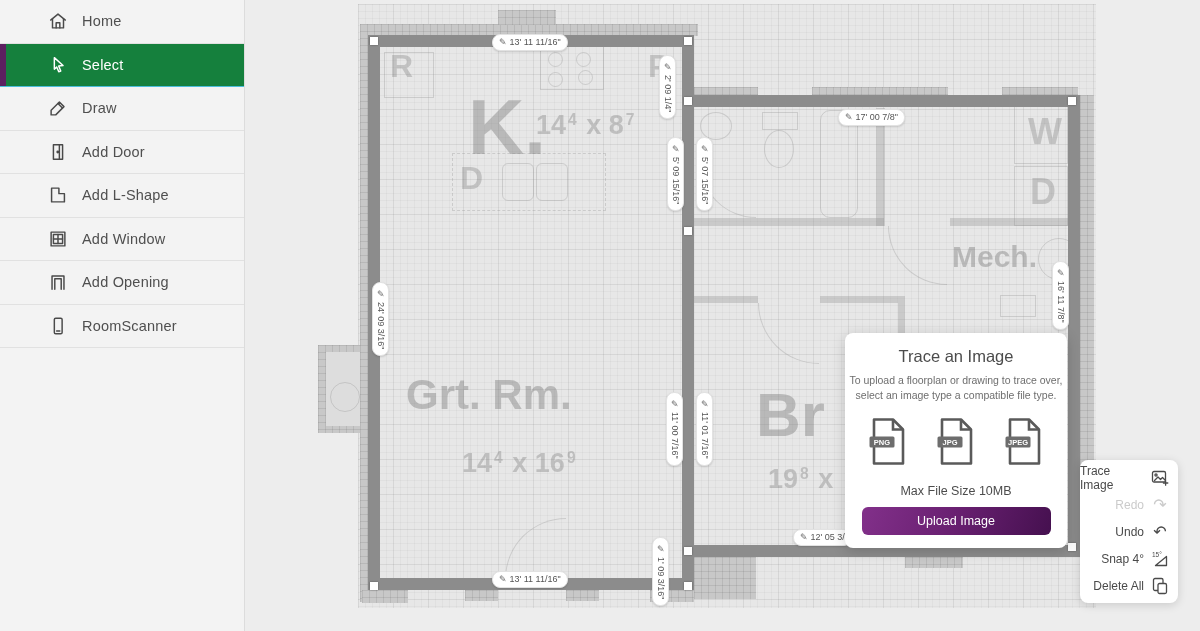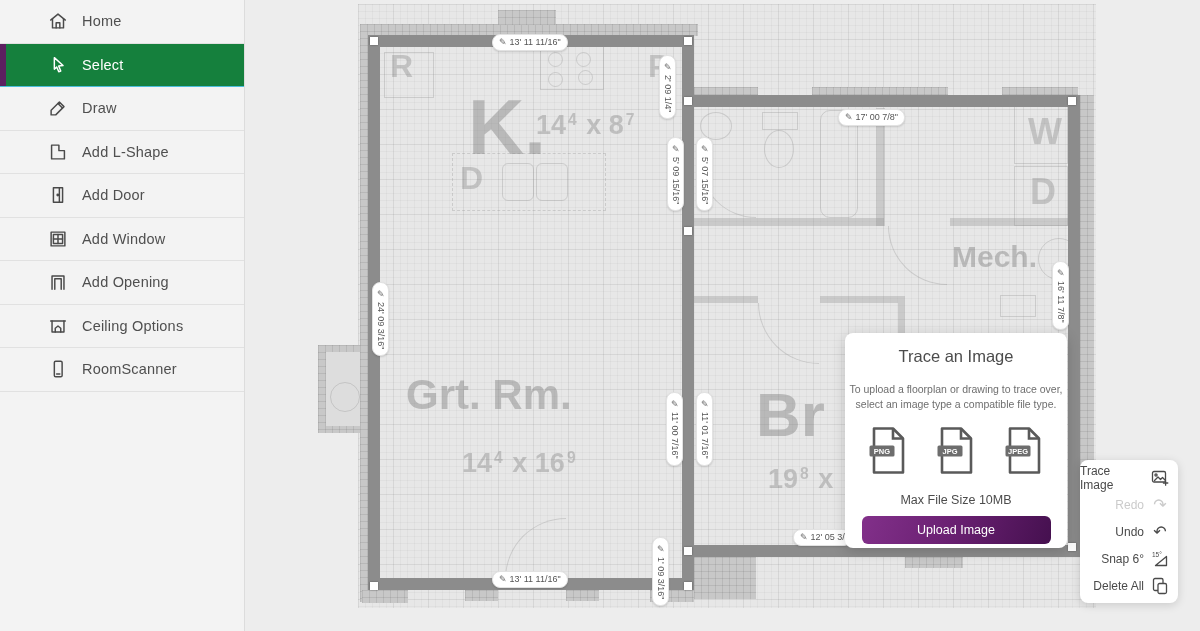--- a/index.html
+++ b/index.html
@@ -62,21 +62,21 @@
   .nav-item.active{background:#15803d;border-bottom-color:#4abedb;}
   .nav-item.active .label{color:#fff;}
   .nav-item.active .icon svg{stroke:#fff;}
   .strip{display:none;}
   .nav-item.active .strip{display:block;position:absolute;left:0;top:0;width:6px;height:100%;background:#5c2060;}
 
   
   .modal{position:absolute;left:845px;top:333px;width:222px;height:215px;background:#fff;
     border-radius:8px;box-shadow:0 3px 14px rgba(0,0,0,.18);z-index:20;text-align:center;box-sizing:border-box;}
   .modal-title{margin-top:14px;font-size:16.5px;color:#4c4c4c;}
-  .modal-body{margin-top:16px;font-size:10.5px;color:#6e6e6e;line-height:1.4;}
+  .modal-body{margin-top:7px;font-size:10.5px;color:#6e6e6e;line-height:1.4;}
   .filetypes{margin-top:15px;display:flex;justify-content:center;gap:26px;}
   .maxfile{margin-top:17px;font-size:12.5px;color:#4c4c4c;}
   .upload-btn{margin:9px auto 0;width:189px;height:28px;border-radius:6px;border:none;
     background:linear-gradient(110deg,#82308a,#6b2173 45%,#45104f);color:#fff;font-size:12.5px;
     display:flex;align-items:center;justify-content:center;cursor:pointer;
     font-family:"Liberation Sans",sans-serif;}
 
   
   .tool-panel{position:absolute;left:1080px;top:460px;width:98px;height:143px;background:#fff;
     border-radius:8px;box-shadow:0 2px 10px rgba(0,0,0,.15);z-index:21;
@@ -262,67 +262,56 @@
             <path d="M13.5 5.5 L18.5 10.5 L9.5 19.5 L4.5 19.5 L4.5 14.5 Z"></path>
             <path d="M12 7.2 L16.8 12"></path>
           </svg>
       </span>
       <span class="label">Draw</span>
     </div>
     <div class="nav-item">
 
       <span class="icon">
         <svg width="22" height="22" viewBox="0 0 24 24">
-            <path d="M5 4.5 H13 V10.5 H19 V19.5 H5 Z"></path>
-          </svg>
-      </span>
-      <span class="label">Add L-Shape</span>
-    </div>
-    <div class="nav-item">
-
-      <span class="icon">
-        <svg width="22" height="22" viewBox="0 0 24 24">
             <rect x="7" y="4" width="10" height="16"></rect>
             <path d="M13.5 4 V20"></path>
             <circle cx="11.8" cy="12" r="0.8"></circle>
           </svg>
       </span>
       <span class="label">Add Door</span>
     </div>
     <div class="nav-item">
 
       <span class="icon">
         <svg width="22" height="22" viewBox="0 0 24 24">
+            <path d="M5 4.5 H13 V10.5 H19 V19.5 H5 Z"></path>
+          </svg>
+      </span>
+      <span class="label">Add L-Shape</span>
+    </div>
+    <div class="nav-item">
+
+      <span class="icon">
+        <svg width="22" height="22" viewBox="0 0 24 24">
             <rect x="4.5" y="4.5" width="15" height="15"></rect>
             <rect x="7" y="7" width="10" height="10"></rect>
             <path d="M12 7 V17 M7 12 H17"></path>
           </svg>
       </span>
       <span class="label">Add Window</span>
     </div>
     <div class="nav-item">
 
       <span class="icon">
         <svg width="22" height="22" viewBox="0 0 24 24">
             <path d="M5.5 20 V5.5 H18.5 V20"></path>
             <path d="M8.5 20 V8.5 H15.5 V20"></path>
           </svg>
       </span>
       <span class="label">Add Opening</span>
-    </div>
-    <div class="nav-item">
-
-      <span class="icon">
-        <svg width="22" height="22" viewBox="0 0 24 24">
-            <path d="M4 6.5 H20"></path>
-            <path d="M5.5 6.5 V18.5 H18.5 V6.5"></path>
-            <path d="M9 18.5 V14.5 L12 12 L15 14.5 V18.5"></path>
-          </svg>
-      </span>
-      <span class="label">Ceiling Options</span>
     </div>
     <div class="nav-item">
 
       <span class="icon">
         <svg width="22" height="22" viewBox="0 0 24 24">
             <rect x="8" y="3.5" width="8.5" height="17" rx="1.5"></rect>
             <path d="M10.5 17.5 H14"></path>
           </svg>
       </span>
       <span class="label">RoomScanner</span>
@@ -373,21 +362,21 @@
     </div>
     <div class="tool-row disabled">
       <span>Redo</span>
       <span class="ticon">↷</span>
     </div>
     <div class="tool-row">
       <span>Undo</span>
       <span class="ticon">↶</span>
     </div>
     <div class="tool-row">
-      <span>Snap 6°</span>
+      <span>Snap 4°</span>
       <span class="ticon">
         <svg width="18" height="18" viewBox="0 0 18 18">
             <text x="1" y="7" font-size="6.5" fill="#4a4a4a" stroke="none" font-family="Liberation Sans, sans-serif">15°</text>
             <path d="M4.5 15.5 H15.5 V6.5 Z"></path>
           </svg>
       </span>
     </div>
     <div class="tool-row">
       <span>Delete All</span>
       <span class="ticon">

